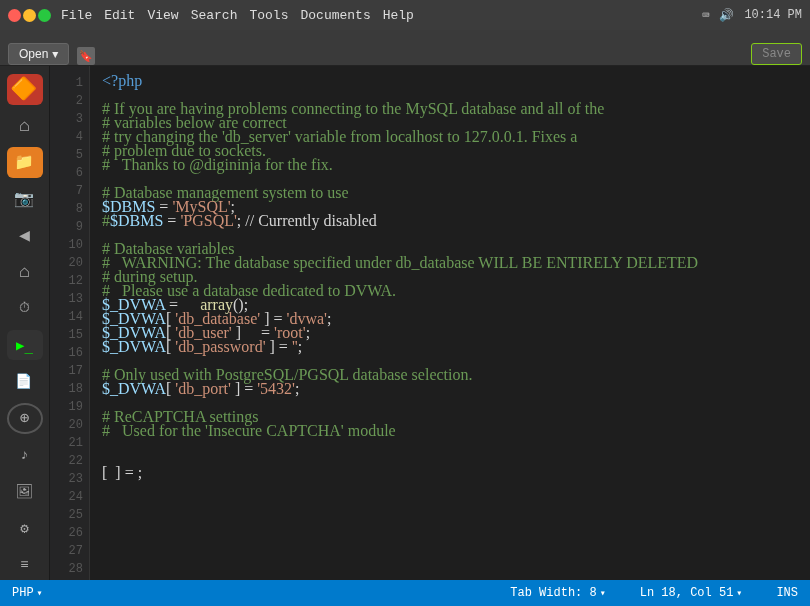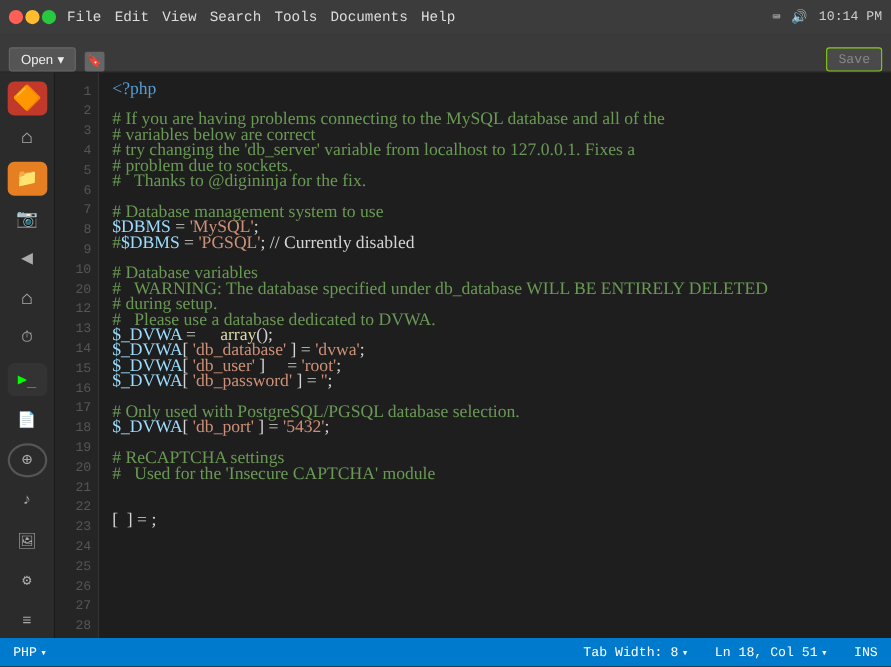--- a/index.html
+++ b/index.html
@@ -161,21 +161,21 @@
       display: flex;
       align-items: center;
       padding: 0 12px;
       gap: 20px;
       font-size: 12px;
       color: white;
     }
     #statusbar-right {
       margin-left: auto;
       display: flex;
-      gap: 24px;
+      gap: 34px;
       align-items: center;
     }
     .status-dropdown {
       display: flex;
       align-items: center;
       gap: 3px;
       cursor: pointer;
     }
     .chevron-down::after { content: '▾'; font-size: 10px; }
   </style>

